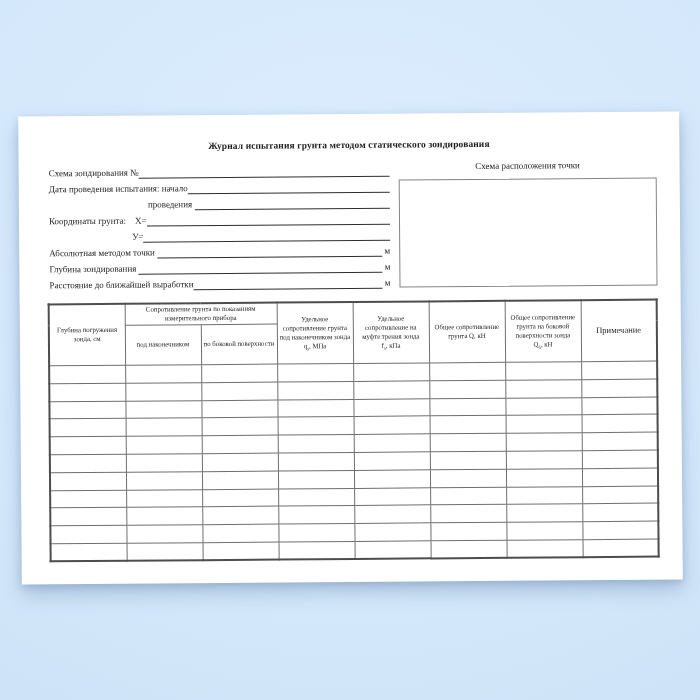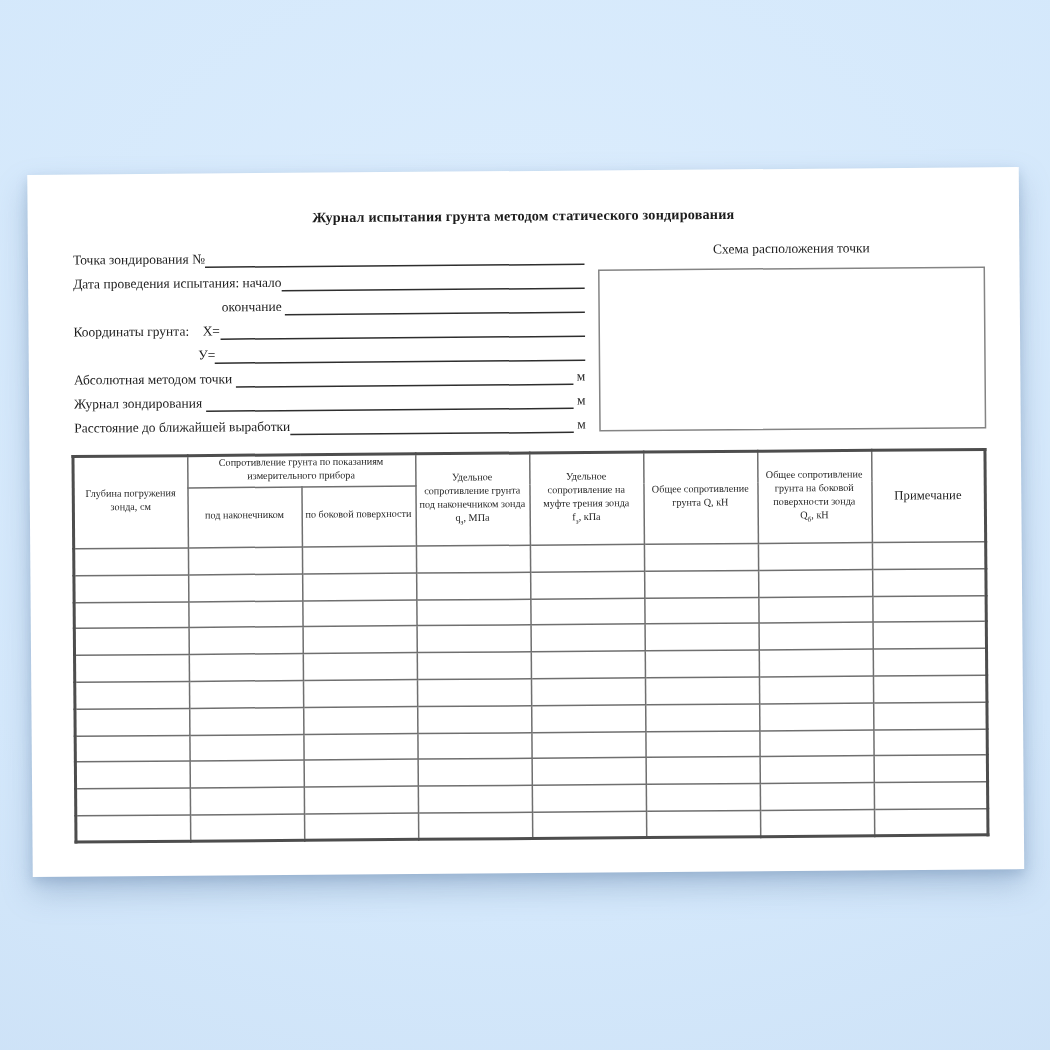--- a/index.html
+++ b/index.html
@@ -55,46 +55,46 @@
 </style>
 </head>
 <body>
 
 <div class="paper">
 
   <div class="title">Журнал испытания грунта методом статического зондирования</div>
 
   <div class="fields">
     <div class="frow">
-      <span class="lbl">Точка зондирования №</span>
+      <span class="lbl">Схема зондирования №</span>
       <span class="fill"></span>
     </div>
     <div class="frow">
       <span class="lbl">Дата проведения испытания: начало</span>
       <span class="fill"></span>
     </div>
     <div class="frow indent-okonchanie">
-      <span class="lbl">окончание </span>
+      <span class="lbl">проведения </span>
       <span class="fill"></span>
     </div>
     <div class="frow">
       <span class="lbl">Координаты грунта:    Х=</span>
       <span class="fill"></span>
     </div>
     <div class="frow indent-y">
       <span class="lbl">У=</span>
       <span class="fill"></span>
     </div>
     <div class="frow">
       <span class="lbl">Абсолютная методом точки </span>
       <span class="fill"></span>
       <span class="unit">м</span>
     </div>
     <div class="frow">
-      <span class="lbl">Журнал зондирования </span>
+      <span class="lbl">Глубина зондирования </span>
       <span class="fill"></span>
       <span class="unit">м</span>
     </div>
     <div class="frow">
       <span class="lbl">Расстояние до ближайшей выработки</span>
       <span class="fill"></span>
       <span class="unit">м</span>
     </div>
   </div>
 

